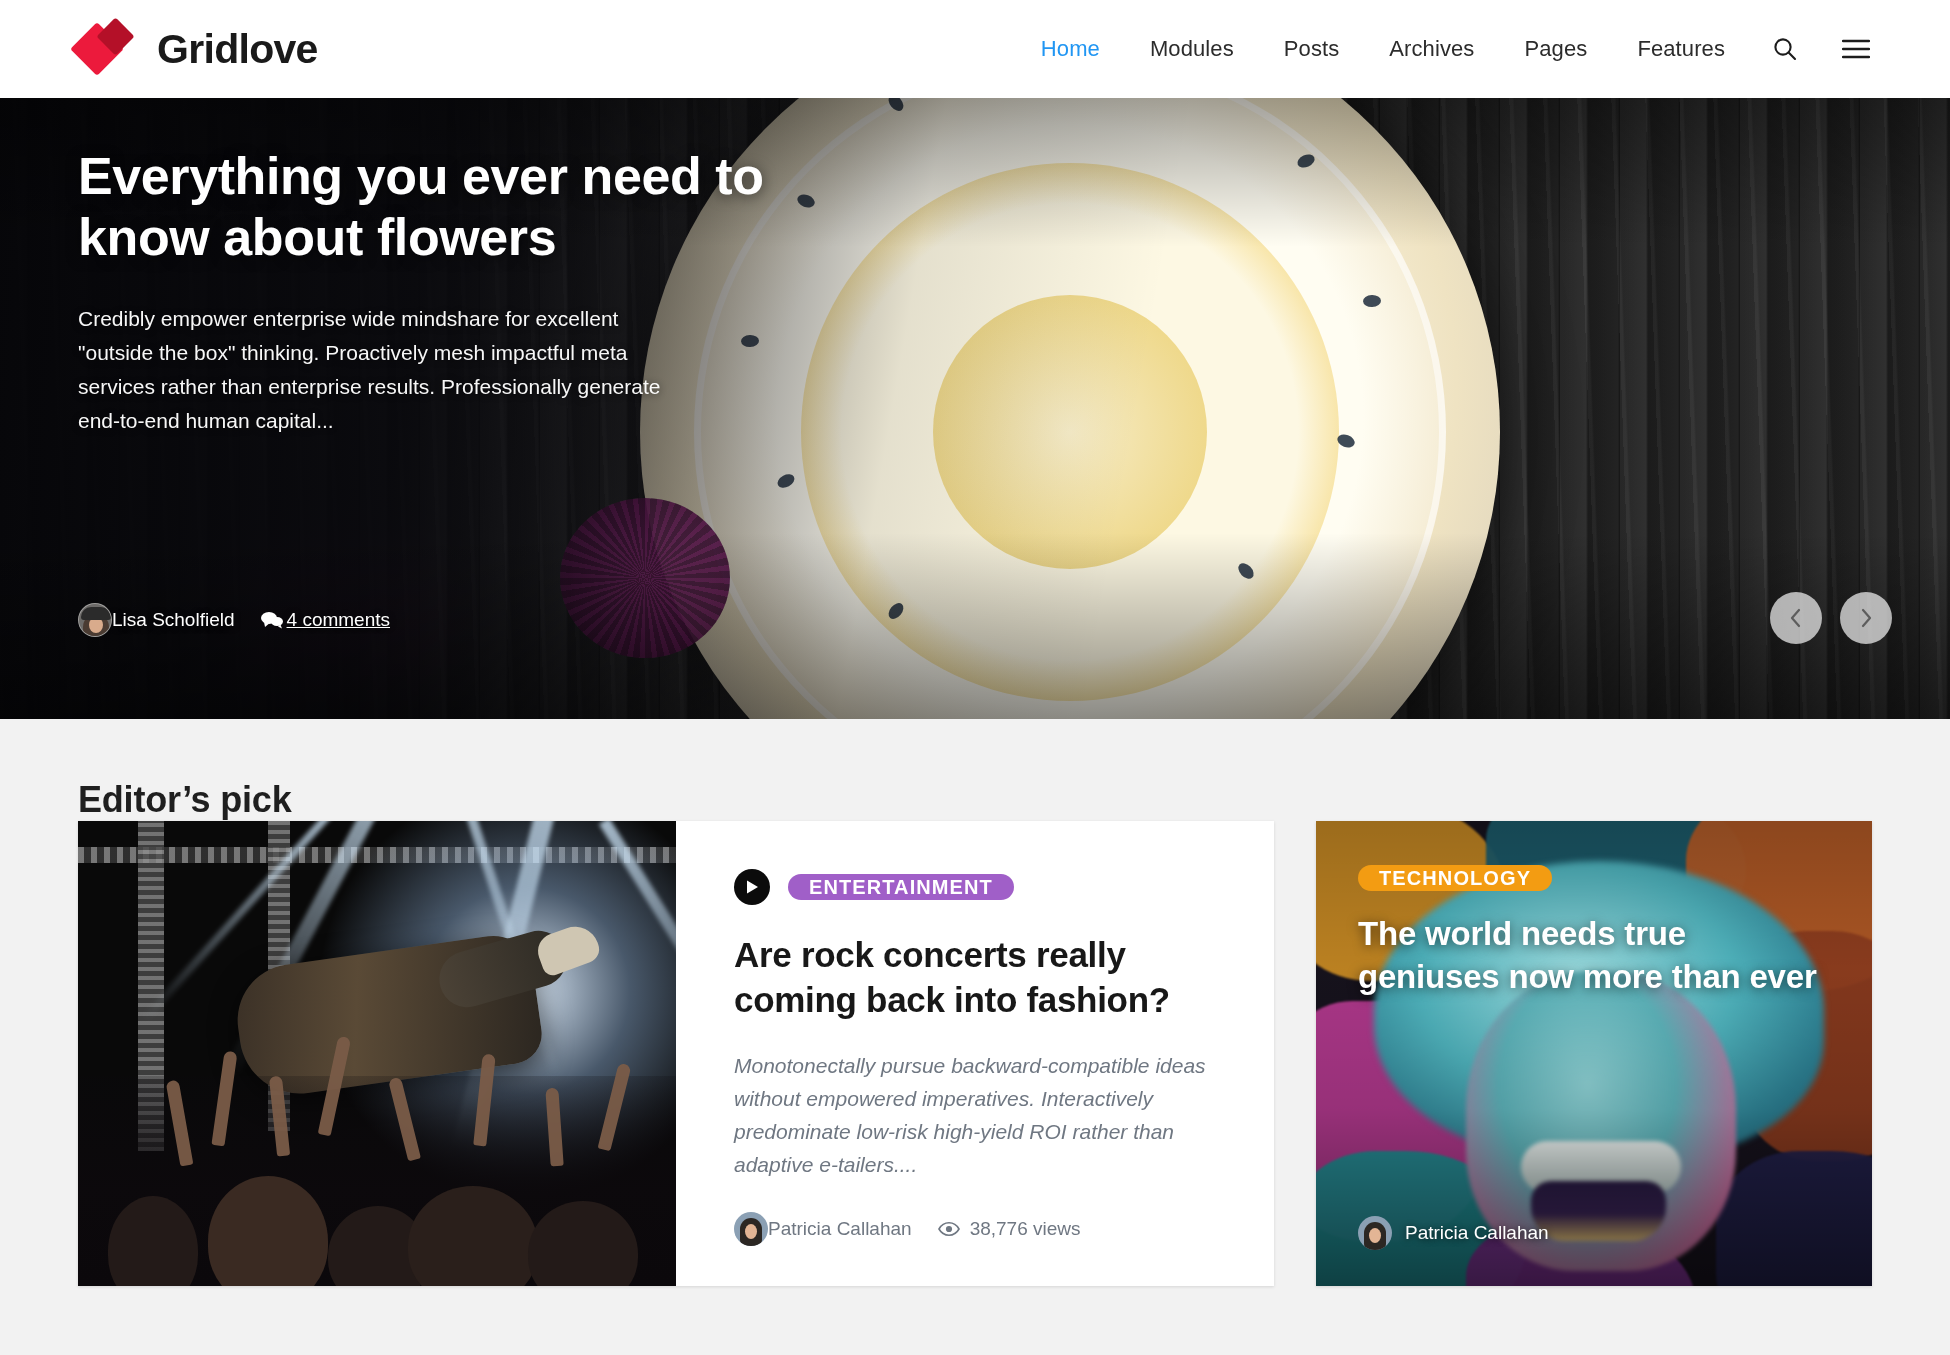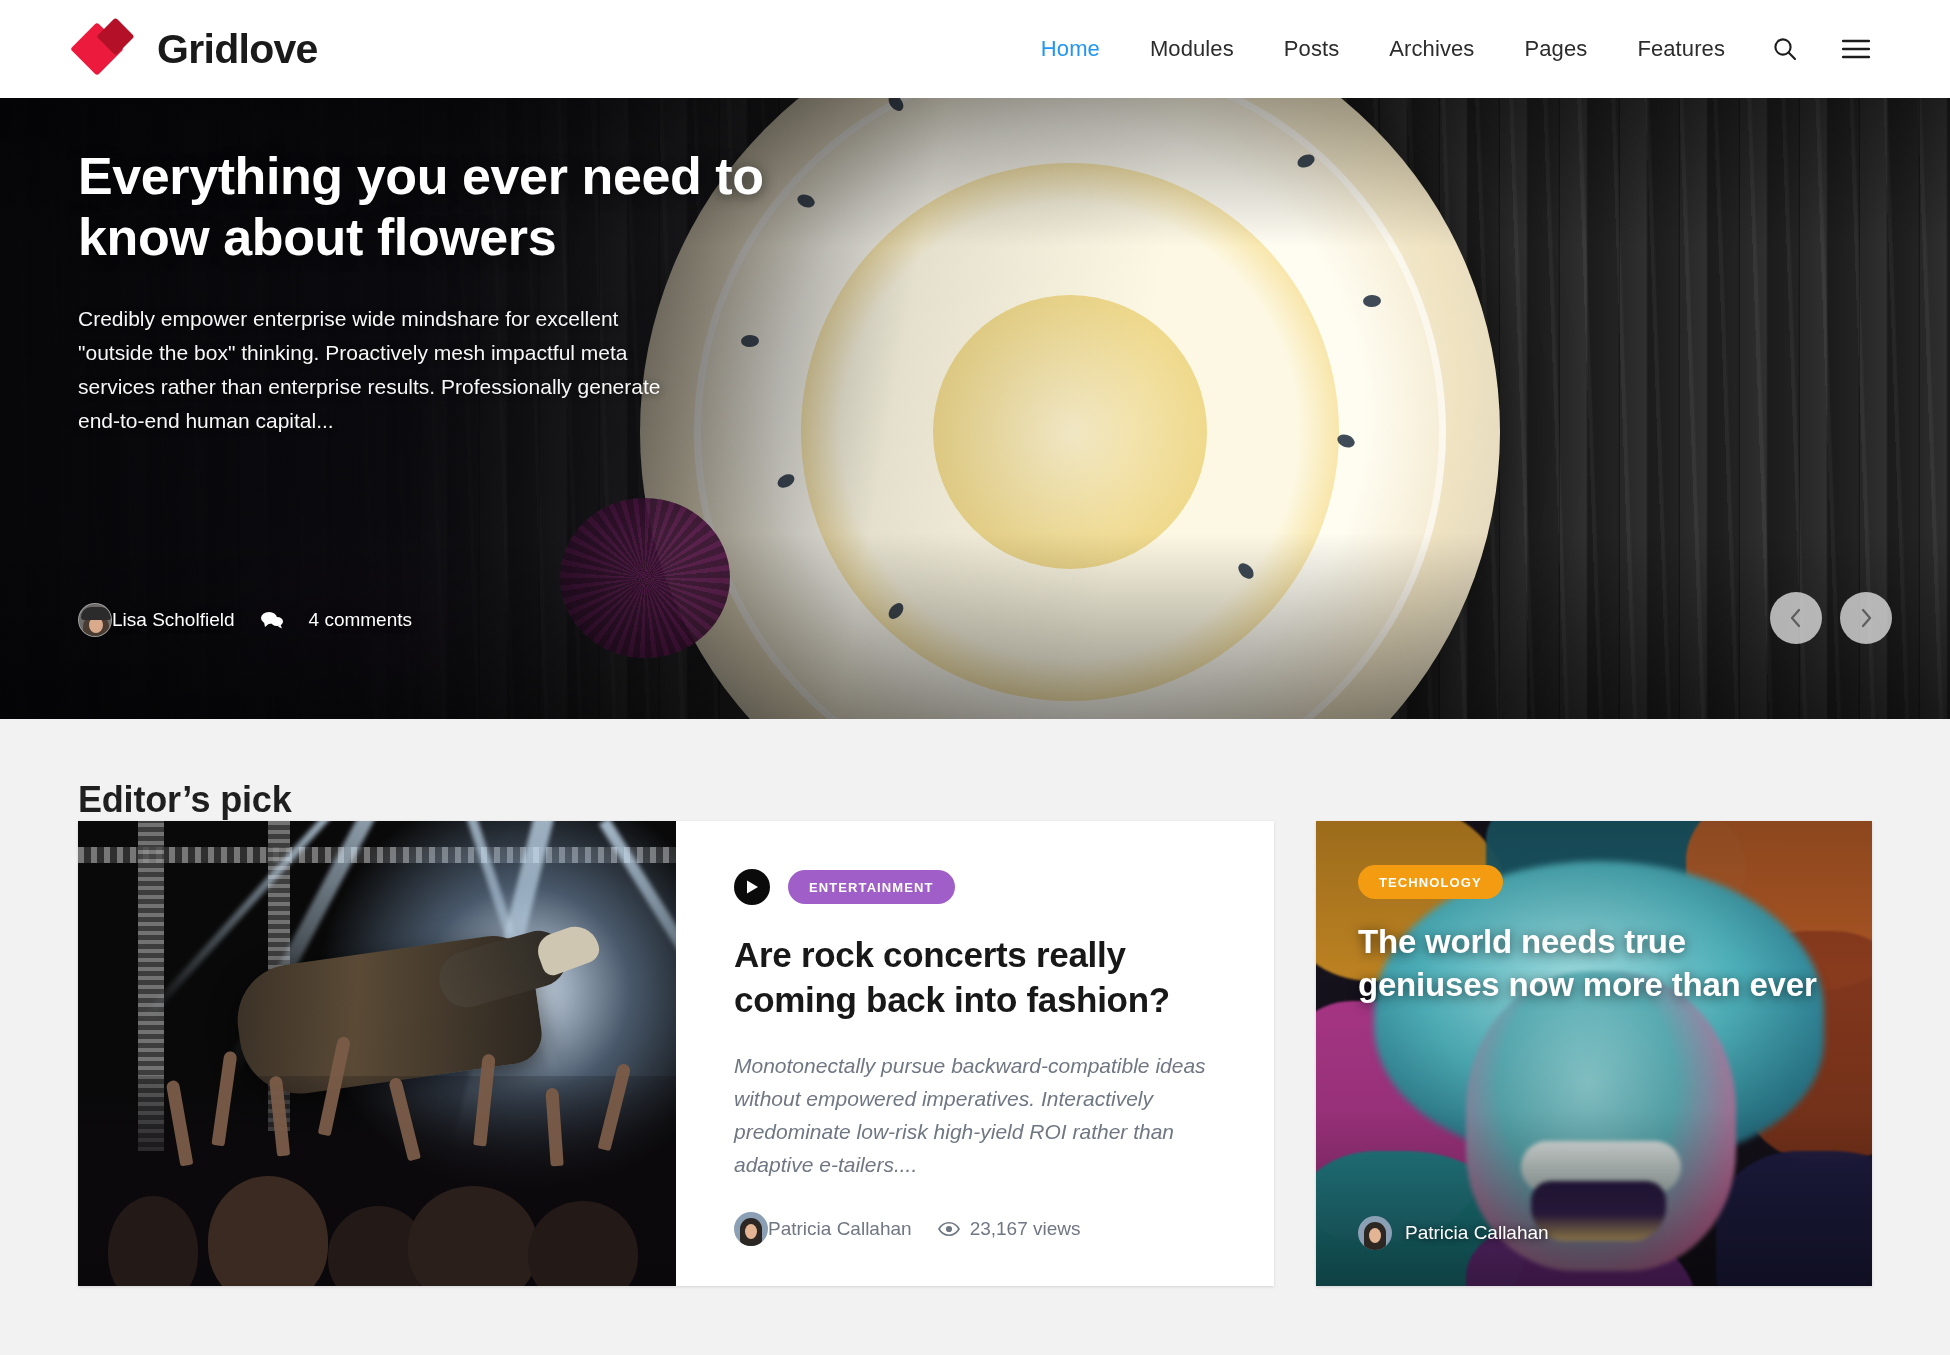--- a/index.html
+++ b/index.html
@@ -154,21 +154,21 @@
   }
   .meta-author{display:flex;align-items:center;gap:0;}
   .avatar{
     width:34px;height:34px;border-radius:50%;flex:none;overflow:hidden;
     background:#6c6a68;position:relative;border:1px solid rgba(255,255,255,.35);
   }
   .avatar .hair{position:absolute;left:4px;top:10px;width:26px;height:26px;border-radius:50% 50% 40% 40%;background:#4a3b32;}
   .avatar .face{position:absolute;left:10px;top:13px;width:14px;height:16px;border-radius:50%;background:#d9ab8c;}
   .avatar .cap{position:absolute;left:2px;top:3px;width:30px;height:13px;border-radius:14px 14px 4px 4px;background:#2b2b2b;}
   .meta-name{color:#fff;font-size:19px;text-shadow:0 1px 6px rgba(0,0,0,.7);}
-  .meta-comments{display:flex;align-items:center;gap:26px;color:#fff;font-size:19px;text-shadow:0 1px 6px rgba(0,0,0,.7);}
+  .meta-comments{display:flex;align-items:center;gap:4px;color:#fff;font-size:19px;text-shadow:0 1px 6px rgba(0,0,0,.7);text-decoration:underline;}
 
   .hero-nav{
     position:absolute;right:58px;bottom:75px;display:flex;gap:18px;
   }
   .round-btn{
     width:52px;height:52px;border-radius:50%;
     background:rgba(240,240,240,.72);
     display:flex;align-items:center;justify-content:center;cursor:pointer;
     border:none;
   }
@@ -237,22 +237,22 @@
   }
   .card-body{
     flex:1;padding:48px 58px 0 58px;display:flex;flex-direction:column;
   }
   .badge-row{display:flex;align-items:center;gap:18px;margin-bottom:28px;}
   .play-btn{
     width:36px;height:36px;border-radius:50%;background:#0b0b0b;flex:none;
     display:flex;align-items:center;justify-content:center;
   }
   .badge{
-    display:inline-flex;align-items:center;height:34px;padding:0 21px;
-    border-radius:17px;color:#fff;font-size:13px;font-weight:bold;
+    display:inline-flex;align-items:center;height:26px;padding:0 21px;
+    border-radius:17px;color:#fff;font-size:20px;font-weight:bold;
     letter-spacing:1.1px;
   }
   .card-title{
     font-size:35px;line-height:1.28;font-weight:bold;color:#181818;
     letter-spacing:-0.3px;
   }
   .card-excerpt{
     margin-top:26px;font-size:21px;line-height:1.58;color:#6f7782;
     max-width:500px;
     font-style:italic;
@@ -472,21 +472,21 @@
               <span class="hair"></span>
                 <span class="face"></span>
             </span>
             <span class="meta-name">Patricia Callahan</span>
           </span>
           <span class="views">
             <svg width="22" height="14" viewBox="0 0 22 14" fill="none" stroke="#6f7782" stroke-width="1.6">
               <path d="M1 7 C4 1.6 8 0.8 11 0.8 C14 0.8 18 1.6 21 7 C18 12.4 14 13.2 11 13.2 C8 13.2 4 12.4 1 7 Z"></path>
               <circle cx="11" cy="7" r="3.1" fill="#6f7782" stroke="none"></circle>
             </svg>
-            <span>23,167 views</span>
+            <span>38,776 views</span>
           </span>
         </div>
       </div>
     </article>
 
     <article class="card-tall">
       <div class="graffiti">
         <span class="g-blob" style="left:-30px;top:-20px;width:220px;height:180px;background:#c88a23;"></span>
         <span class="g-blob" style="left:170px;top:-40px;width:260px;height:170px;background:#1c5b6b;"></span>
         <span class="g-blob" style="left:370px;top:-30px;width:240px;height:200px;background:#b35a25;"></span>

